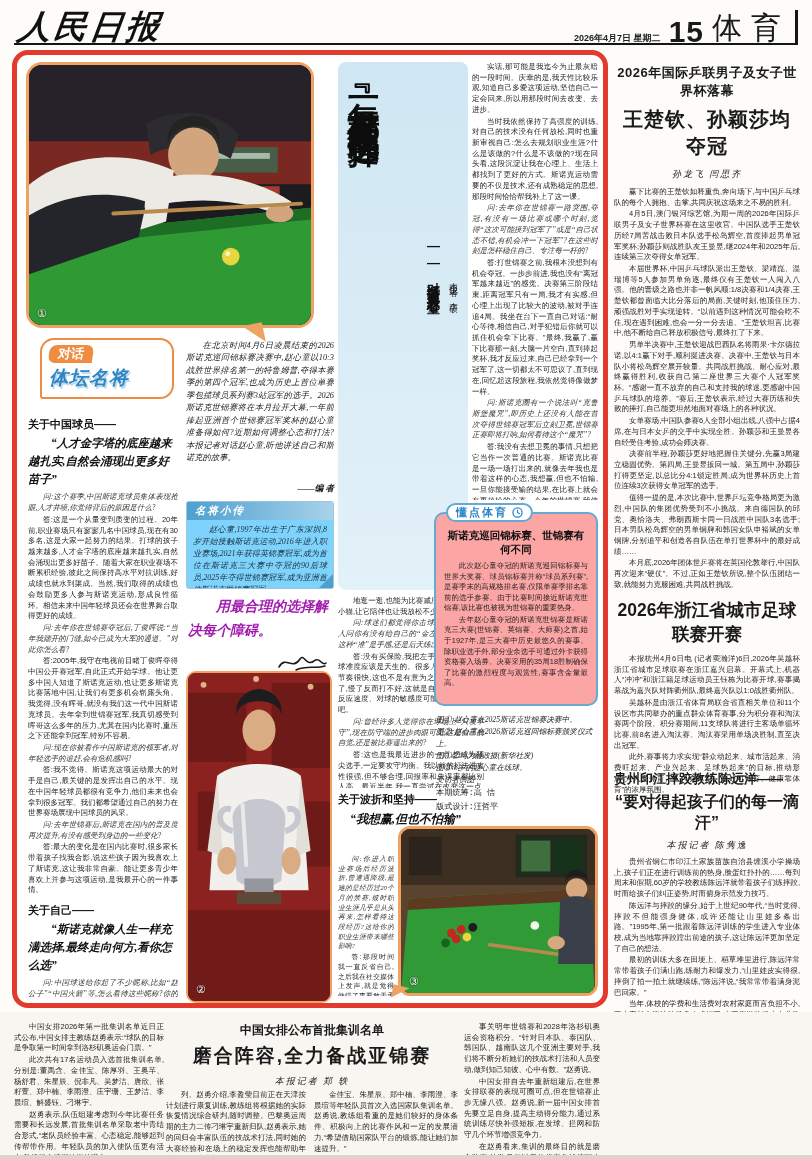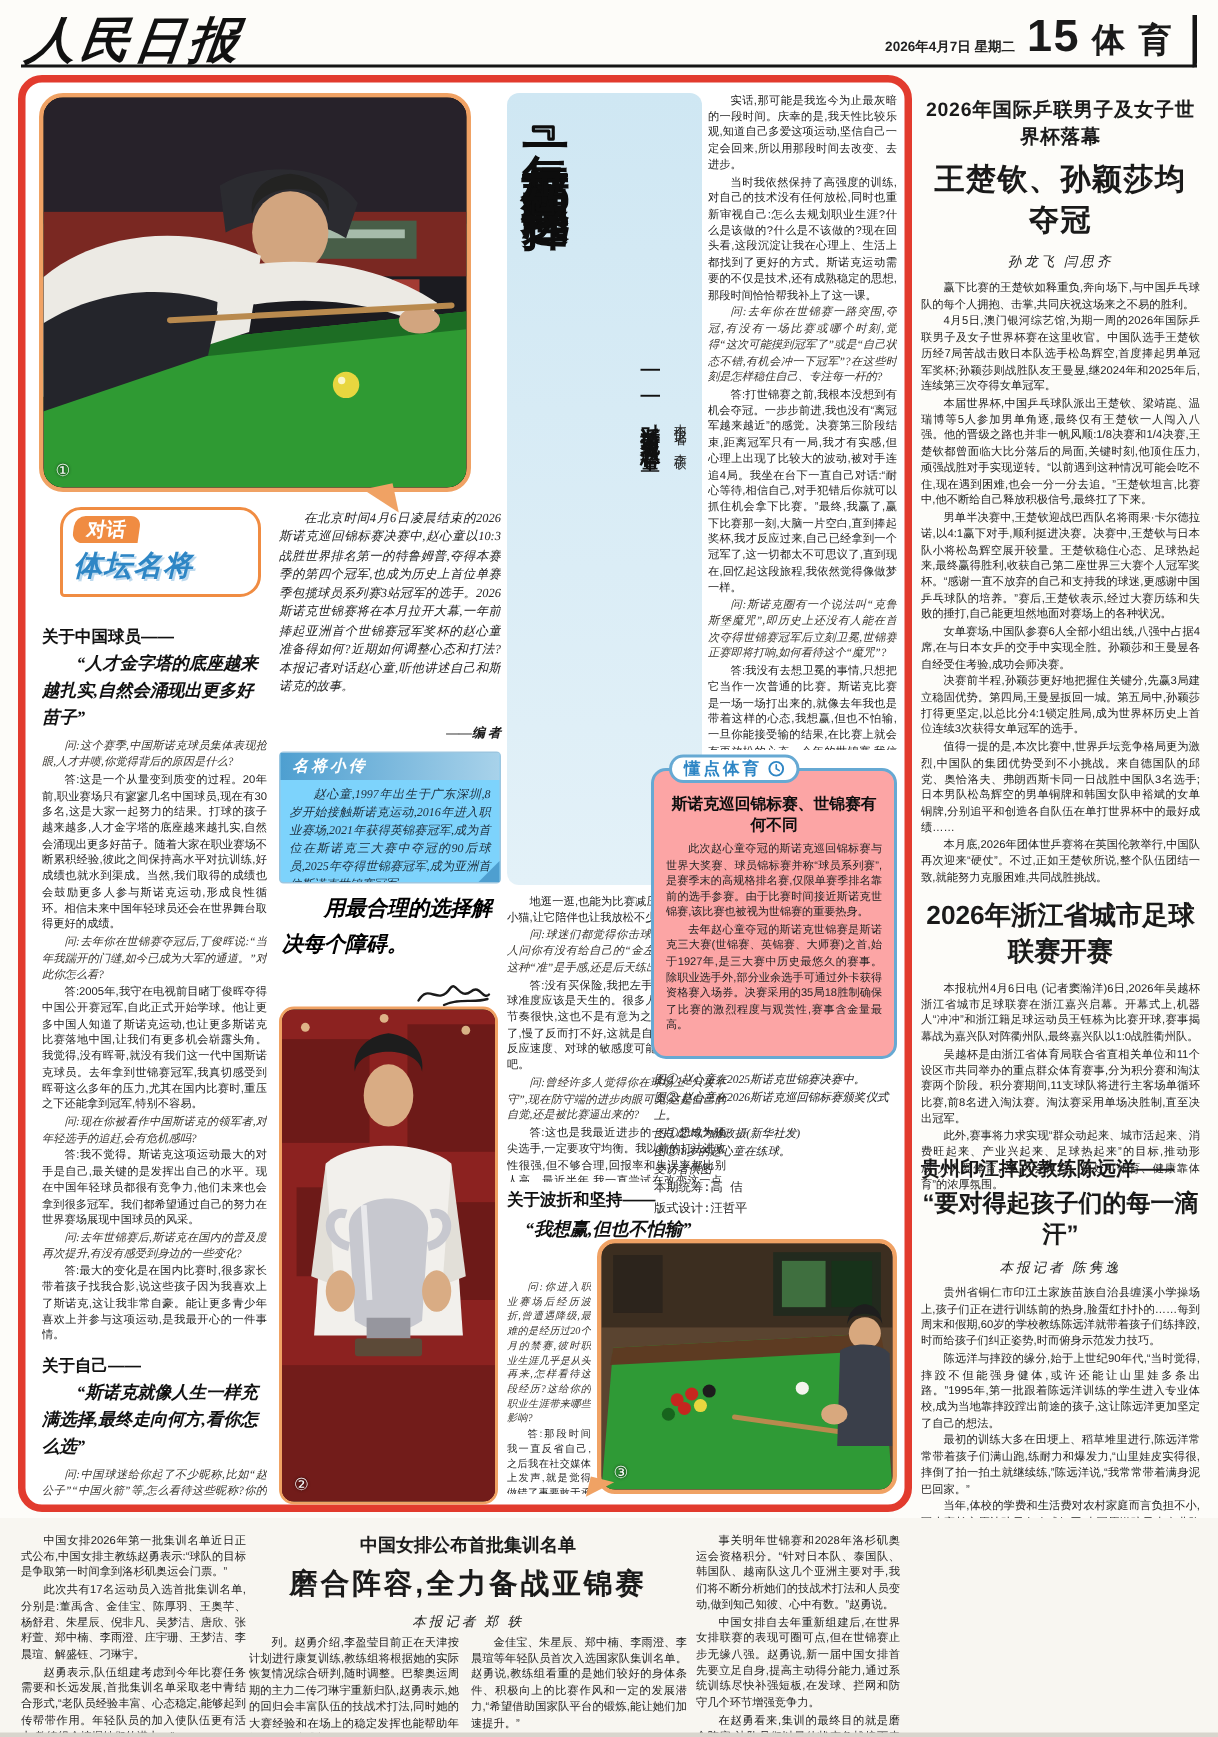--- a/index.html
+++ b/index.html
@@ -6,21 +6,21 @@
 html,body{background:#e9e7e2}
 body{font-family:"Liberation Sans",sans-serif}
 .page{position:relative;width:812px;height:1158px;margin:0 auto;background:#fdfcf9;overflow:hidden;color:#1a1a1a}
 .abs{position:absolute}
 .clip{overflow:hidden}
 
 .brand{font-family:"Liberation Serif",serif;font-weight:bold;font-style:italic;font-size:33px;letter-spacing:3px;transform:skewX(-7deg);color:#111}
 .mast-right{display:flex;align-items:flex-end;gap:8px}
 .mast-date{font-size:9px;font-weight:bold;color:#222;padding-bottom:4px}
 .mast-page{font-size:30px;font-weight:bold;letter-spacing:1px}
-.mast-section{font-size:22px;font-weight:700;letter-spacing:9px}
+.mast-section{font-size:30px;font-weight:400;letter-spacing:9px}
 .mast-rule{position:absolute;left:14px;top:43px;width:784px;height:2px;background:#151515}
 .mast-hook{position:absolute;left:795px;top:10px;width:3px;height:35px;background:#151515;border-radius:0 0 4px 0}
 
 .redbox{position:absolute;left:12px;top:50px;width:596px;height:958px;border:5px solid #e23b2e;border-radius:16px;background:#fff}
 
 .photoframe{border:3px solid #f0a264;border-radius:16px;overflow:hidden;background:#222}
 .photoframe svg{display:block;width:100%;height:100%}
 .ph-label{position:absolute;left:8px;bottom:5px;color:#fff;font-size:11px;text-shadow:0 0 2px #000}
 .tail1{position:absolute;left:244px;top:324px;width:0;height:0;border-left:20px solid transparent;border-top:20px solid #f0a264;transform:rotate(-12deg)}
 .tail3{position:absolute;left:392px;top:986px;width:0;height:0;border-right:16px solid transparent;border-top:14px solid #f0a264;transform:rotate(14deg)}
@@ -35,21 +35,21 @@
 .para.q{font-family:"Liberation Serif",serif;font-style:italic;color:#38352f}
 .tiny .para{font-size:6.8px}
 .ednote{font-family:"Liberation Serif",serif;font-style:italic;font-size:8.3px;line-height:1.5;text-align:justify;text-indent:2em;color:#222}
 .edsign{font-family:"Liberation Serif",serif;font-style:italic;font-size:8.6px;font-weight:bold;text-align:right;margin-top:3px}
 
 .biobox{margin-top:6px;background:#7dd3fc;border:1px solid #9cc6e0;border-radius:3px;position:relative}
 .biobox-hd{background:linear-gradient(90deg,#4e9fd0,#a8d2ea);color:#fff;font-weight:bold;font-size:10.5px;font-style:italic;padding:2px 8px;letter-spacing:2px}
 .biobox-bd{font-family:"Liberation Serif",serif;font-style:italic;font-size:8px;line-height:1.5;text-align:justify;text-indent:2em;padding:4px 6px 10px;color:#1c2e3d}
 .biofold{position:absolute;right:0;bottom:0;width:0;height:0;border-left:14px solid transparent;border-bottom:14px solid #4e9fd0}
 
-.handw{font-family:"Liberation Serif",serif;font-style:italic;font-weight:bold;font-size:14px;line-height:1.7;color:#000000;padding:6px 2px 0;text-indent:2em}
+.handw{font-family:"Liberation Serif",serif;font-style:italic;font-weight:bold;font-size:14px;line-height:1.7;color:#a21caf;padding:6px 2px 0;text-indent:2em}
 
 .hblock{background:linear-gradient(180deg,#cfe7f3,#e3f1f8);border-radius:8px}
 .vbig{writing-mode:vertical-rl;text-orientation:upright;font-weight:900;font-size:32px;letter-spacing:3px;line-height:1;color:#0d0d0d}
 .vsub{writing-mode:vertical-rl;text-orientation:upright;font-weight:bold;font-size:13px;letter-spacing:2px;color:#111}
 .vby{writing-mode:vertical-rl;text-orientation:upright;font-family:"Liberation Serif",serif;font-size:8.5px;letter-spacing:2px;color:#222}
 
 .knowbox{background:#fca5a5;border:2px solid #66a9d3;border-radius:10px;padding:12px 8px 6px;position:relative}
 .knowbadge{position:absolute;top:-11px;left:10px;background:#fff;border:2px solid #66a9d3;border-radius:10px;padding:0 8px;color:#2e86c5;font-weight:bold;font-size:11px;letter-spacing:2px;display:flex;align-items:center;gap:4px}
 .knowtitle{font-weight:bold;font-size:10.5px;text-align:center;margin:3px 0 4px;color:#0e0e0e}
 .knowbox .para{font-size:7.4px}
@@ -285,21 +285,21 @@
   </div>
 
   <div class="abs" style="left:614px;top:64px;width:186px">
     <div class="kicker">2026年国际乒联男子及女子世界杯落幕</div>
     <div class="h1" style="margin-top:6px">王楚钦、孙颖莎均夺冠</div>
     <div class="byline" style="margin-top:8px">孙龙飞 闫思齐</div>
     <div class="clip" style="height:446px;margin-top:6px">
         <p class="para">赢下比赛的王楚钦如释重负,奔向场下,与中国乒乓球队的每个人拥抱、击掌,共同庆祝这场来之不易的胜利。</p>
         <p class="para">4月5日,澳门银河综艺馆,为期一周的2026年国际乒联男子及女子世界杯赛在这里收官。中国队选手王楚钦历经7局苦战击败日本队选手松岛辉空,首度捧起男单冠军奖杯;孙颖莎则战胜队友王曼昱,继2024年和2025年后,连续第三次夺得女单冠军。</p>
         <p class="para">本届世界杯,中国乒乓球队派出王楚钦、梁靖崑、温瑞博等5人参加男单角逐,最终仅有王楚钦一人闯入八强。他的晋级之路也并非一帆风顺:1/8决赛和1/4决赛,王楚钦都曾面临大比分落后的局面,关键时刻,他顶住压力,顽强战胜对手实现逆转。“以前遇到这种情况可能会吃不住,现在遇到困难,也会一分一分去追。”王楚钦坦言,比赛中,他不断给自己释放积极信号,最终扛了下来。</p>
-        <p class="para">男单半决赛中,王楚钦迎战巴西队名将雨果·卡尔德拉诺,以4:1赢下对手,顺利挺进决赛。决赛中,王楚钦与日本队小将松岛辉空展开较量。王楚钦稳住心态、足球热起来,最终赢得胜利,收获自己第二座世界三大赛个人冠军奖杯。“感谢一直不放弃的自己和支持我的球迷,更感谢中国乒乓球队的培养。”赛后,王楚钦表示,经过大赛历练和失败的捶打,自己能更坦然地面对赛场上的各种状况。</p>
+        <p class="para">男单半决赛中,王楚钦迎战巴西队名将雨果·卡尔德拉诺,以4:1赢下对手,顺利挺进决赛。决赛中,王楚钦与日本队小将松岛辉空展开较量。共同战胜挑战、耐心应对,最终赢得胜利,收获自己第二座世界三大赛个人冠军奖杯。“感谢一直不放弃的自己和支持我的球迷,更感谢中国乒乓球队的培养。”赛后,王楚钦表示,经过大赛历练和失败的捶打,自己能更坦然地面对赛场上的各种状况。</p>
         <p class="para">女单赛场,中国队参赛6人全部小组出线,八强中占据4席,在与日本女乒的交手中实现全胜。孙颖莎和王曼昱各自经受住考验,成功会师决赛。</p>
         <p class="para">决赛前半程,孙颖莎更好地把握住关键分,先赢3局建立稳固优势。第四局,王曼昱扳回一城。第五局中,孙颖莎打得更坚定,以总比分4:1锁定胜局,成为世界杯历史上首位连续3次获得女单冠军的选手。</p>
         <p class="para">值得一提的是,本次比赛中,世界乒坛竞争格局更为激烈,中国队的集团优势受到不小挑战。来自德国队的邱党、奥恰洛夫、弗朗西斯卡同一日战胜中国队3名选手;日本男队松岛辉空的男单铜牌和韩国女队申裕斌的女单铜牌,分别追平和创造各自队伍在单打世界杯中的最好成绩……</p>
         <p class="para">本月底,2026年团体世乒赛将在英国伦敦举行,中国队再次迎来“硬仗”。不过,正如王楚钦所说,整个队伍团结一致,就能努力克服困难,共同战胜挑战。</p>
       </div>
   </div>
 
   <div class="abs" style="left:614px;top:598px;width:186px">
     <div class="h2">2026年浙江省城市足球联赛开赛</div>
     <div class="clip" style="height:152px;margin-top:8px">

